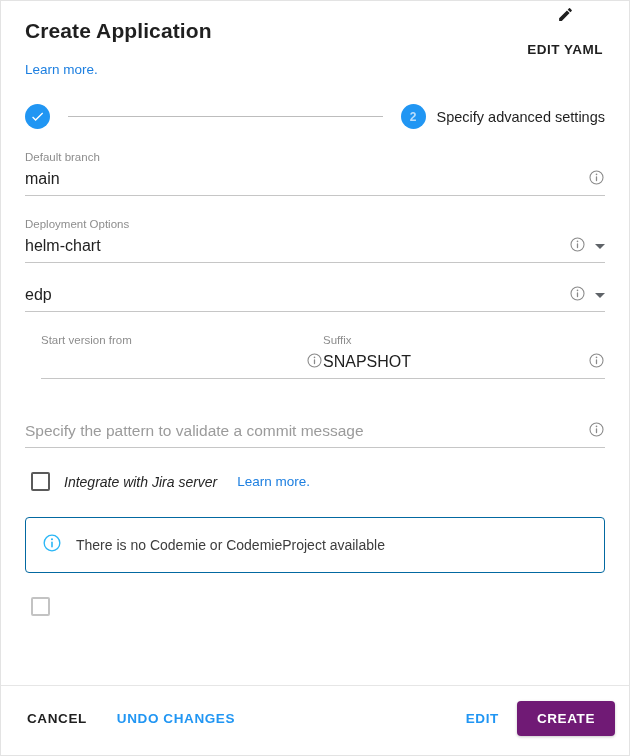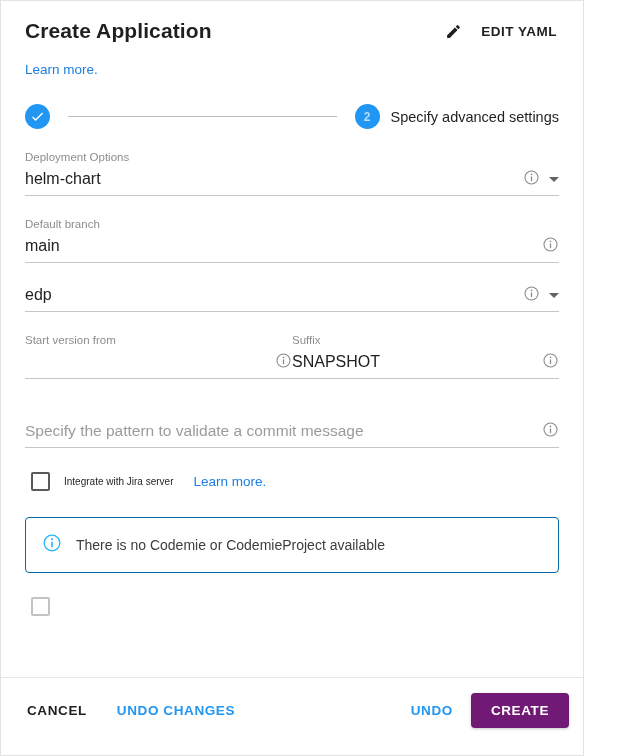--- a/index.html
+++ b/index.html
@@ -7,21 +7,21 @@
     margin: 0;
     padding: 0;
     background: #ffffff;
   }
   body {
     font-family: "Liberation Sans", sans-serif;
     -webkit-font-smoothing: antialiased;
   }
   .dialog {
     position: relative;
-    width: 584px;
+    width: 630px;
     height: 756px;
     box-sizing: border-box;
     background: #ffffff;
     border: 1px solid #e3e3e3;
     overflow: hidden;
   }
 
   
   .header {
     display: flex;
@@ -39,20 +39,21 @@
   }
   .edit-yaml-btn {
     display: flex;
     align-items: center;
     gap: 19px;
     background: none;
     border: none;
     padding: 4px 2px;
     cursor: pointer;
     font-family: inherit;
+    flex-direction: column;
   }
   .edit-yaml-btn .label {
     font-size: 13.5px;
     font-weight: bold;
     letter-spacing: 0.5px;
     color: #1f1f1f;
   }
   .pencil-icon svg { display: block; }
 
   
@@ -148,20 +149,21 @@
     width: 0;
     height: 0;
     border-left: 5px solid transparent;
     border-right: 5px solid transparent;
     border-top: 5px solid #5f6368;
     cursor: pointer;
   }
 
   .field-row {
     display: flex;
+    margin-left: 16px;
   }
   .field-row .field { flex: 1 1 0; min-width: 0; }
 
   .field.plain { margin-top: 20px; }
   .field.plain .field-value { font-size: 15.5px; }
 
   
   .check-row {
     display: flex;
     align-items: center;
@@ -177,22 +179,23 @@
     border-radius: 2px;
     background: #fff;
     cursor: pointer;
     flex: 0 0 auto;
   }
   .checkbox.disabled {
     border-color: #c3c3c3;
     cursor: default;
   }
   .check-label {
-    font-size: 10px;
+    font-size: 14px;
     color: #262626;
+    font-style: italic;
   }
   .check-label.disabled { color: #5c5c5c; }
   .check-row .link { margin-left: 6px; }
 
   
   .alert {
     display: flex;
     align-items: center;
     gap: 14px;
     border: 1px solid #0369a1;
@@ -203,21 +206,21 @@
   .alert-text {
     font-size: 14px;
     color: #3d3d3d;
   }
 
   
   .footer {
     position: absolute;
     left: 0;
     right: 0;
-    bottom: 12px;
+    bottom: 4px;
     height: 66px;
     box-sizing: border-box;
     border-top: 1px solid #e6e6e6;
     display: flex;
     align-items: center;
     padding: 0 14px;
   }
   .footer-left, .footer-right {
     display: flex;
     align-items: center;
@@ -285,45 +288,45 @@
       <span class="step-circle">
         <span class="num">2</span>
       </span>
       <span class="step-label">Specify advanced settings</span>
     </div>
   </div>
 
   <div class="form">
 
     <div class="field">
+      <span class="field-label">Default branch</span>
+      <div class="field-value">main</div>
+      <div class="field-adorn">
+        <span class="info-icon">
+          <svg width="17" height="17" viewBox="0 0 24 24" aria-hidden="true">
+            <circle cx="12" cy="12" r="9.2" fill="none" stroke="#8a8a8a" stroke-width="1.5"></circle>
+            <circle cx="12" cy="7.6" r="1.15" fill="#8a8a8a"></circle>
+            <rect x="11.1" y="10.3" width="1.8" height="7" rx="0.9" fill="#8a8a8a"></rect>
+          </svg>
+        </span>
+      </div>
+    </div>
+
+    <div class="field">
       <span class="field-label">Deployment Options</span>
       <div class="field-value">helm-chart</div>
       <div class="field-adorn">
         <span class="info-icon">
           <svg width="17" height="17" viewBox="0 0 24 24" aria-hidden="true">
             <circle cx="12" cy="12" r="9.2" fill="none" stroke="#8a8a8a" stroke-width="1.5"></circle>
             <circle cx="12" cy="7.6" r="1.15" fill="#8a8a8a"></circle>
             <rect x="11.1" y="10.3" width="1.8" height="7" rx="0.9" fill="#8a8a8a"></rect>
           </svg>
         </span>
         <span class="caret"></span>
-      </div>
-    </div>
-
-    <div class="field">
-      <span class="field-label">Default branch</span>
-      <div class="field-value">main</div>
-      <div class="field-adorn">
-        <span class="info-icon">
-          <svg width="17" height="17" viewBox="0 0 24 24" aria-hidden="true">
-            <circle cx="12" cy="12" r="9.2" fill="none" stroke="#8a8a8a" stroke-width="1.5"></circle>
-            <circle cx="12" cy="7.6" r="1.15" fill="#8a8a8a"></circle>
-            <rect x="11.1" y="10.3" width="1.8" height="7" rx="0.9" fill="#8a8a8a"></rect>
-          </svg>
-        </span>
       </div>
     </div>
 
     <div class="field">
       <div class="field-value">edp</div>
       <div class="field-adorn">
         <span class="info-icon">
           <svg width="17" height="17" viewBox="0 0 24 24" aria-hidden="true">
             <circle cx="12" cy="12" r="9.2" fill="none" stroke="#8a8a8a" stroke-width="1.5"></circle>
             <circle cx="12" cy="7.6" r="1.15" fill="#8a8a8a"></circle>
@@ -397,18 +400,18 @@
     </div>
 
   </div>
 
   <div class="footer">
     <div class="footer-left">
       <button class="txt-btn dark">CANCEL</button>
       <button class="txt-btn blue">UNDO CHANGES</button>
     </div>
     <div class="footer-right">
-      <button class="txt-btn blue">UNDO</button>
+      <button class="txt-btn blue">EDIT</button>
       <button class="primary-btn">CREATE</button>
     </div>
   </div>
 
 </div>
 
 </body></html>

